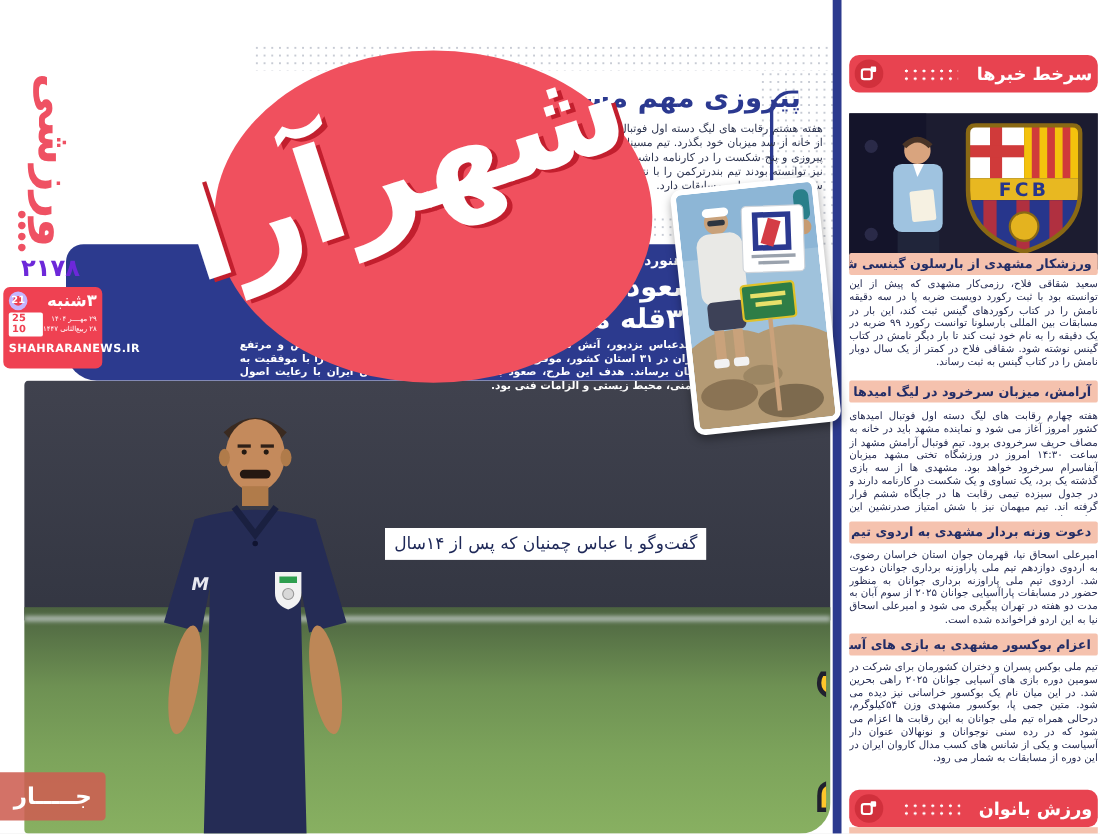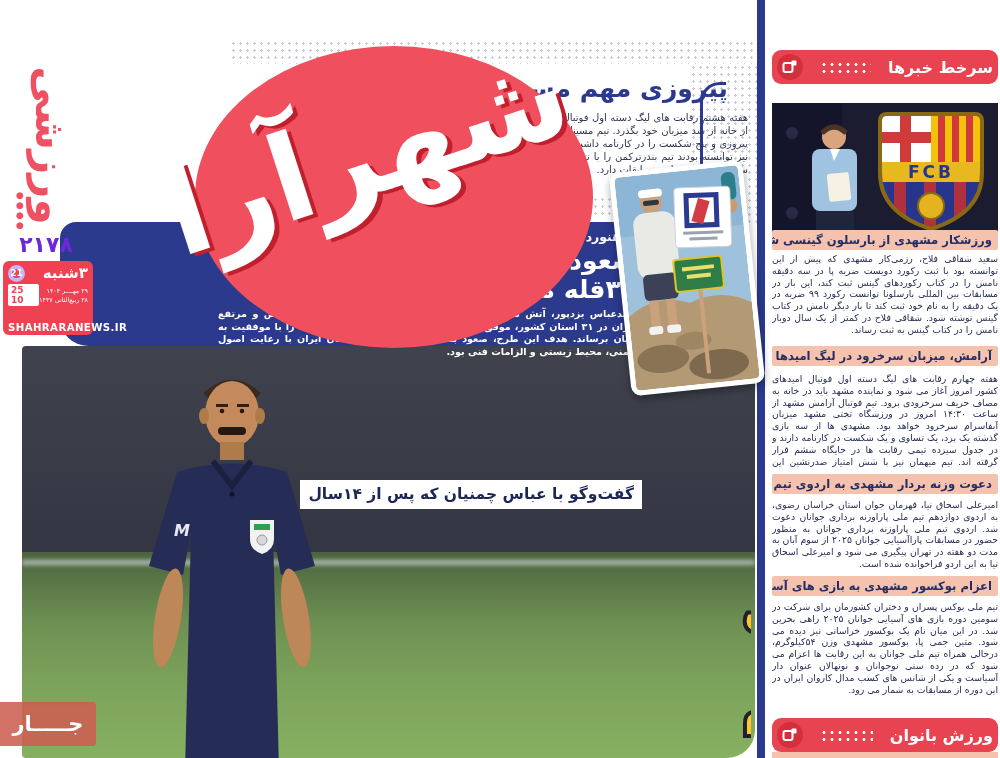--- a/index.html
+++ b/index.html
@@ -26,21 +26,21 @@
   .datebox{position:absolute;left:3px;top:261px;width:90px;height:74px;background:#ef4152;
          border-radius:6px;z-index:4;color:#fff;padding:3px 5px;}
   .db-top{display:flex;align-items:center;justify-content:space-between;}
   .db-day{font-weight:bold;font-size:15px;}
   .db-badge{width:17px;height:17px;border:4px solid #c4b5fd;border-radius:50%;font-size:9px;
          display:flex;align-items:center;justify-content:center;font-weight:bold;}
   .db-mid{display:flex;align-items:center;justify-content:space-between;margin-top:2px;}
   .db-dates{font-size:6.3px;text-align:right;line-height:1.5;white-space:nowrap;}
   .db-pages{background:#fff;color:#ef4152;font-weight:bold;font-size:9px;border-radius:2px;
          padding:1px 3px;direction:ltr;}
-  .db-url{font-size:10.2px;font-weight:bold;letter-spacing:.4px;text-align:center;margin-top:16px;
+  .db-url{font-size:10.2px;font-weight:bold;letter-spacing:.4px;text-align:center;margin-top:6px;
          direction:ltr;}
   
   .art1{position:absolute;right:252px;top:74px;width:520px;z-index:1;}
   .art1 h1{margin:0 20px 8px 0;font-size:25px;font-weight:bold;color:#2b3990;text-align:right;}
   .art1 p{margin:0;font-size:10px;line-height:1.3;color:#2e3550;text-align:justify;}
   .corner-bracket{position:absolute;right:274px;top:82px;width:26px;height:128px;z-index:1;
          border-top:3px solid #2b3990;border-left:3px solid #2b3990;border-top-left-radius:20px;}
   
   
   .blueblock{position:absolute;left:60px;top:222px;width:588px;height:124px;background:#2c3a8e;
@@ -56,21 +56,21 @@
   
   .coach{position:absolute;left:22px;top:346px;width:733px;height:412px;overflow:hidden;
          border-radius:4px 4px 28px 4px;z-index:1;}
   .coach .bg-top{position:absolute;left:0;top:0;right:0;height:53%;
          background:linear-gradient(#40424e,#33364“2);background:linear-gradient(#40424e,#333642);}
   .coach .bg-green{position:absolute;left:0;top:50%;right:0;bottom:0;
          background:linear-gradient(#4c6340,#6e9153 35%,#7ca35b 65%,#88b061);}
   .coach .pitch-line{position:absolute;left:0;right:0;top:52%;height:5px;
          background:rgba(225,229,235,.65);filter:blur(2px);}
   .kickerbox{position:absolute;right:113px;top:134px;text-align:right;line-height:1.75;z-index:3;}
-  .kickerbox span{display:inline-block;background:#fff;color:#1d2757;font-weight:bold;
+  .kickerbox span{display:inline-block;background:#fff;color:#1d2757;font-weight:normal;
          font-size:15.5px;padding:1px 8px;margin-bottom:2px;}
   .big-headline{position:absolute;right:4px;top:222px;z-index:3;}
   .corner-label{position:absolute;left:0;top:702px;width:96px;height:44px;z-index:7;
          background:rgba(205,95,82,.88);color:#fff;font-weight:bold;font-size:21px;
          display:flex;align-items:center;justify-content:center;border-radius:0 4px 4px 0;}
   
   .divider{position:absolute;left:757px;top:0;width:8px;height:758px;background:#2c3a8e;z-index:2;}
   
   .sidebar{position:absolute;left:772px;top:0;width:226px;height:758px;z-index:2;}
   .redbar{position:absolute;left:0;width:226px;height:34px;background:#e84350;border-radius:9px;

